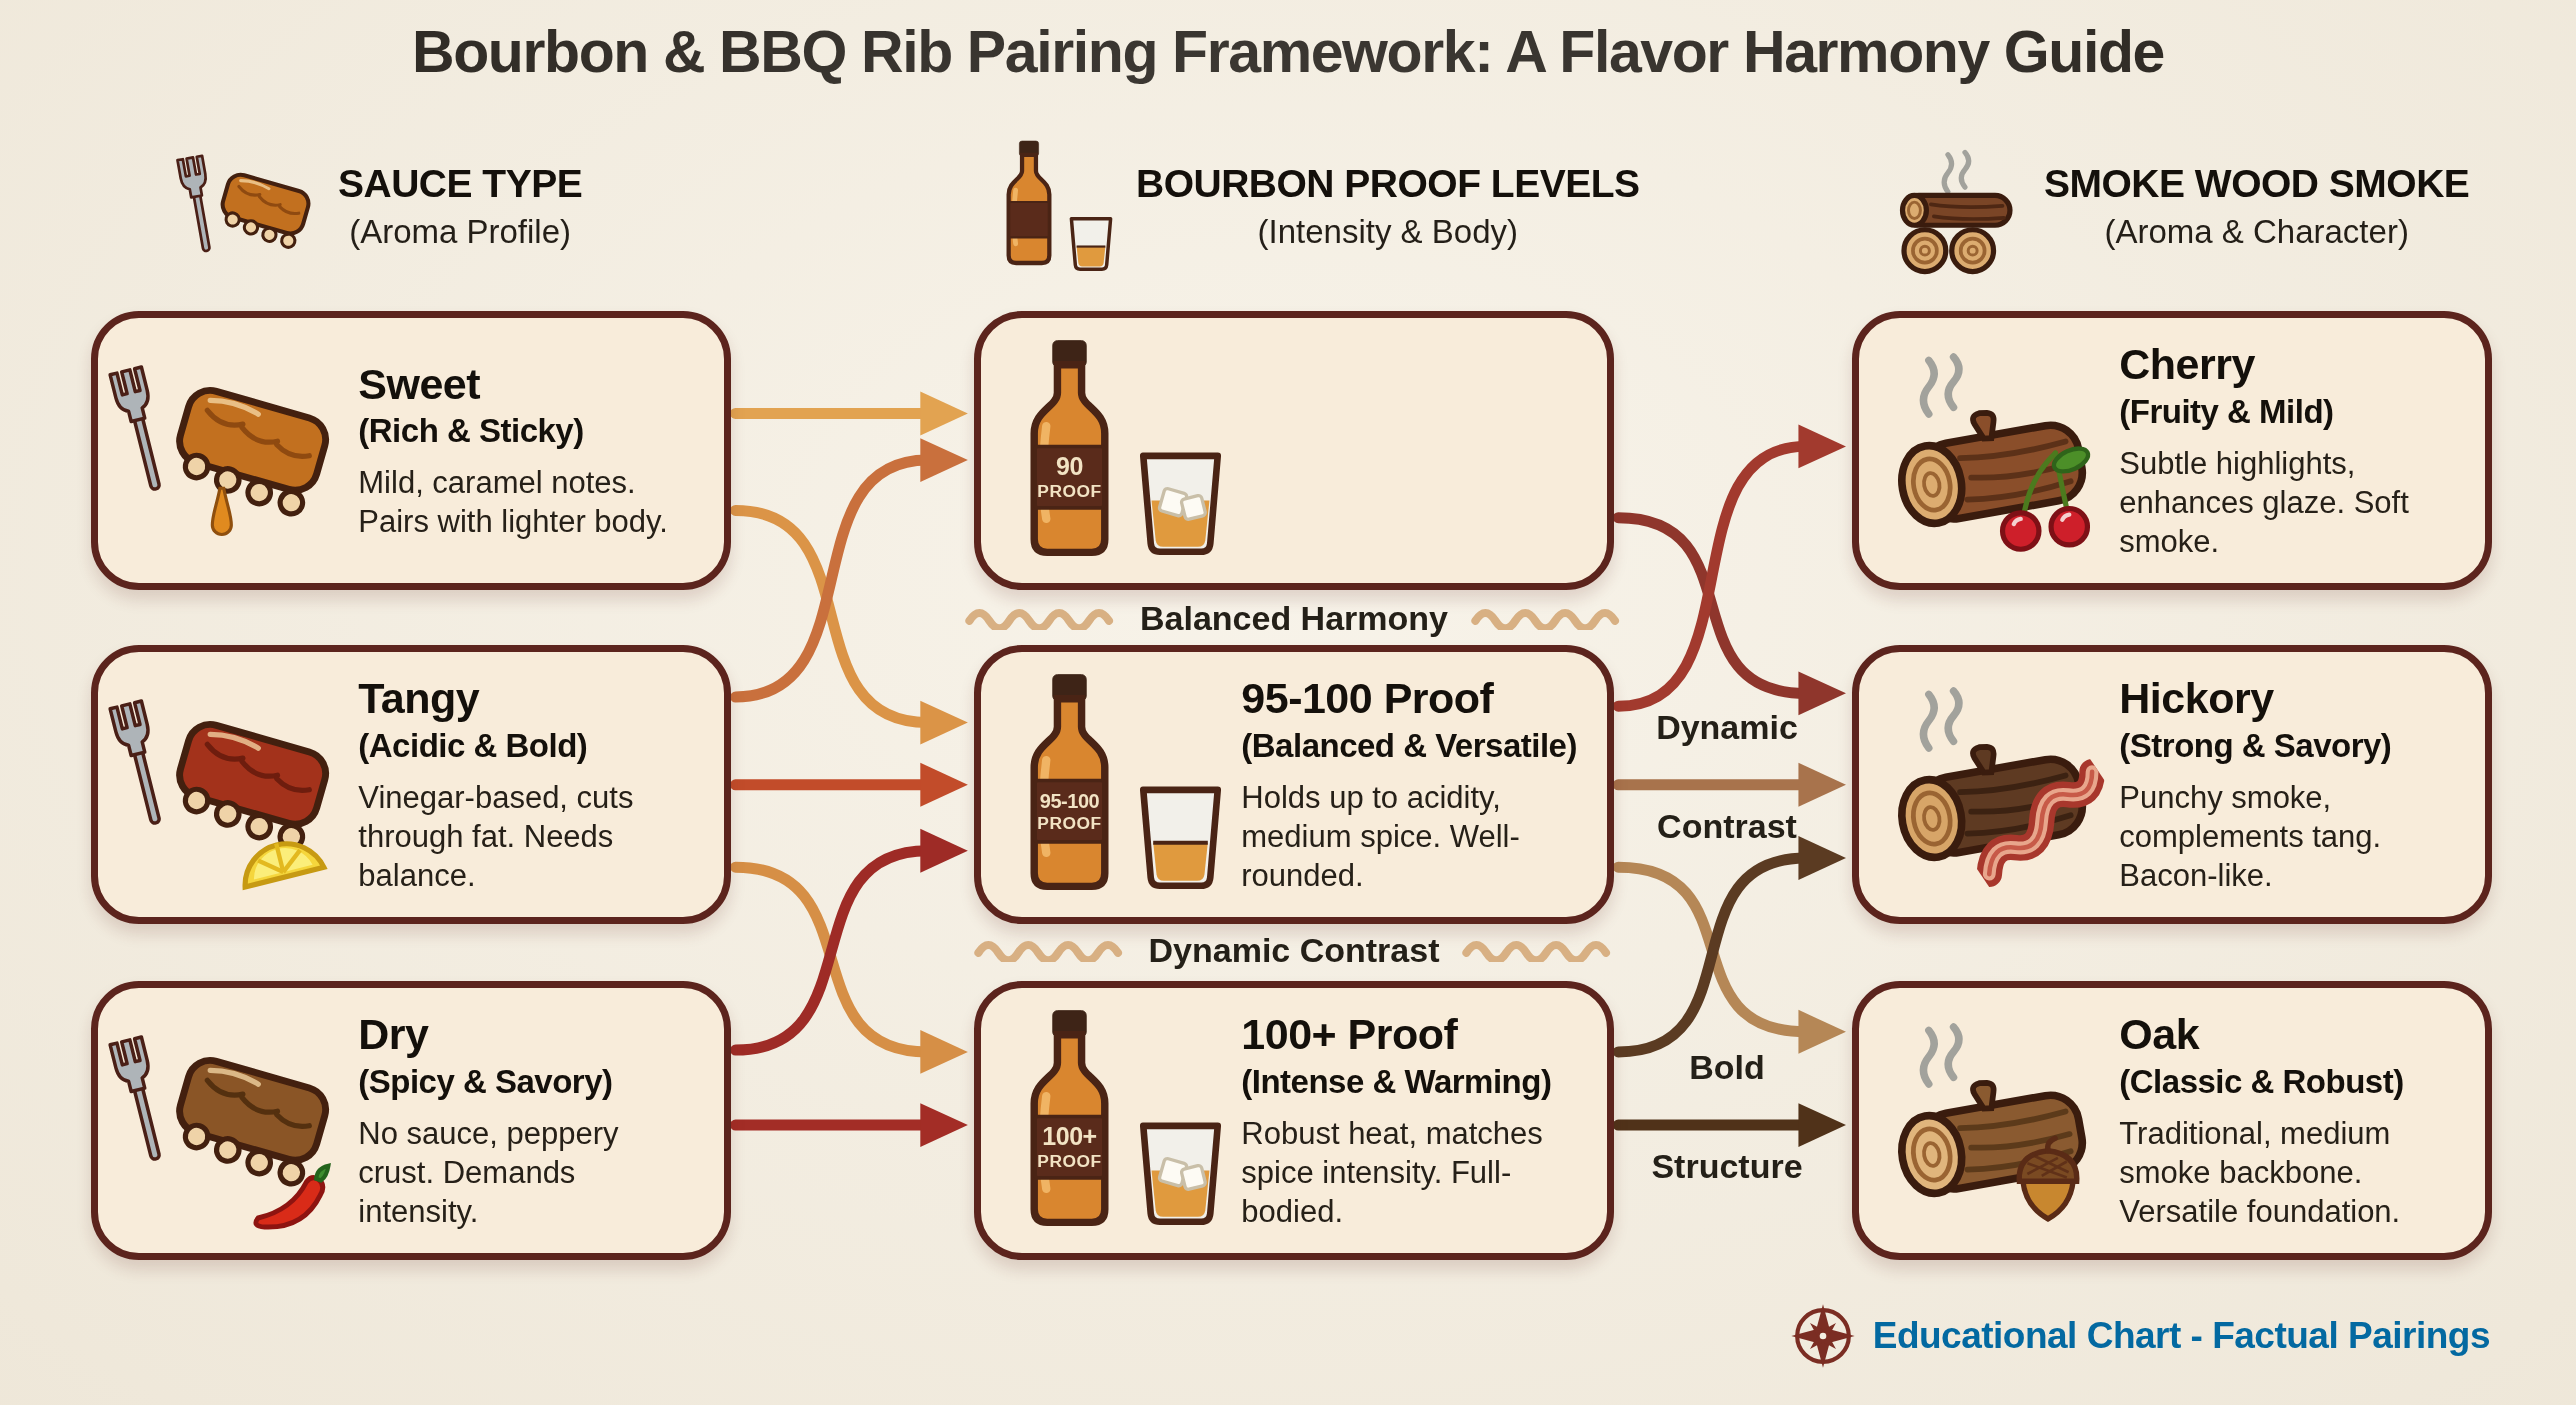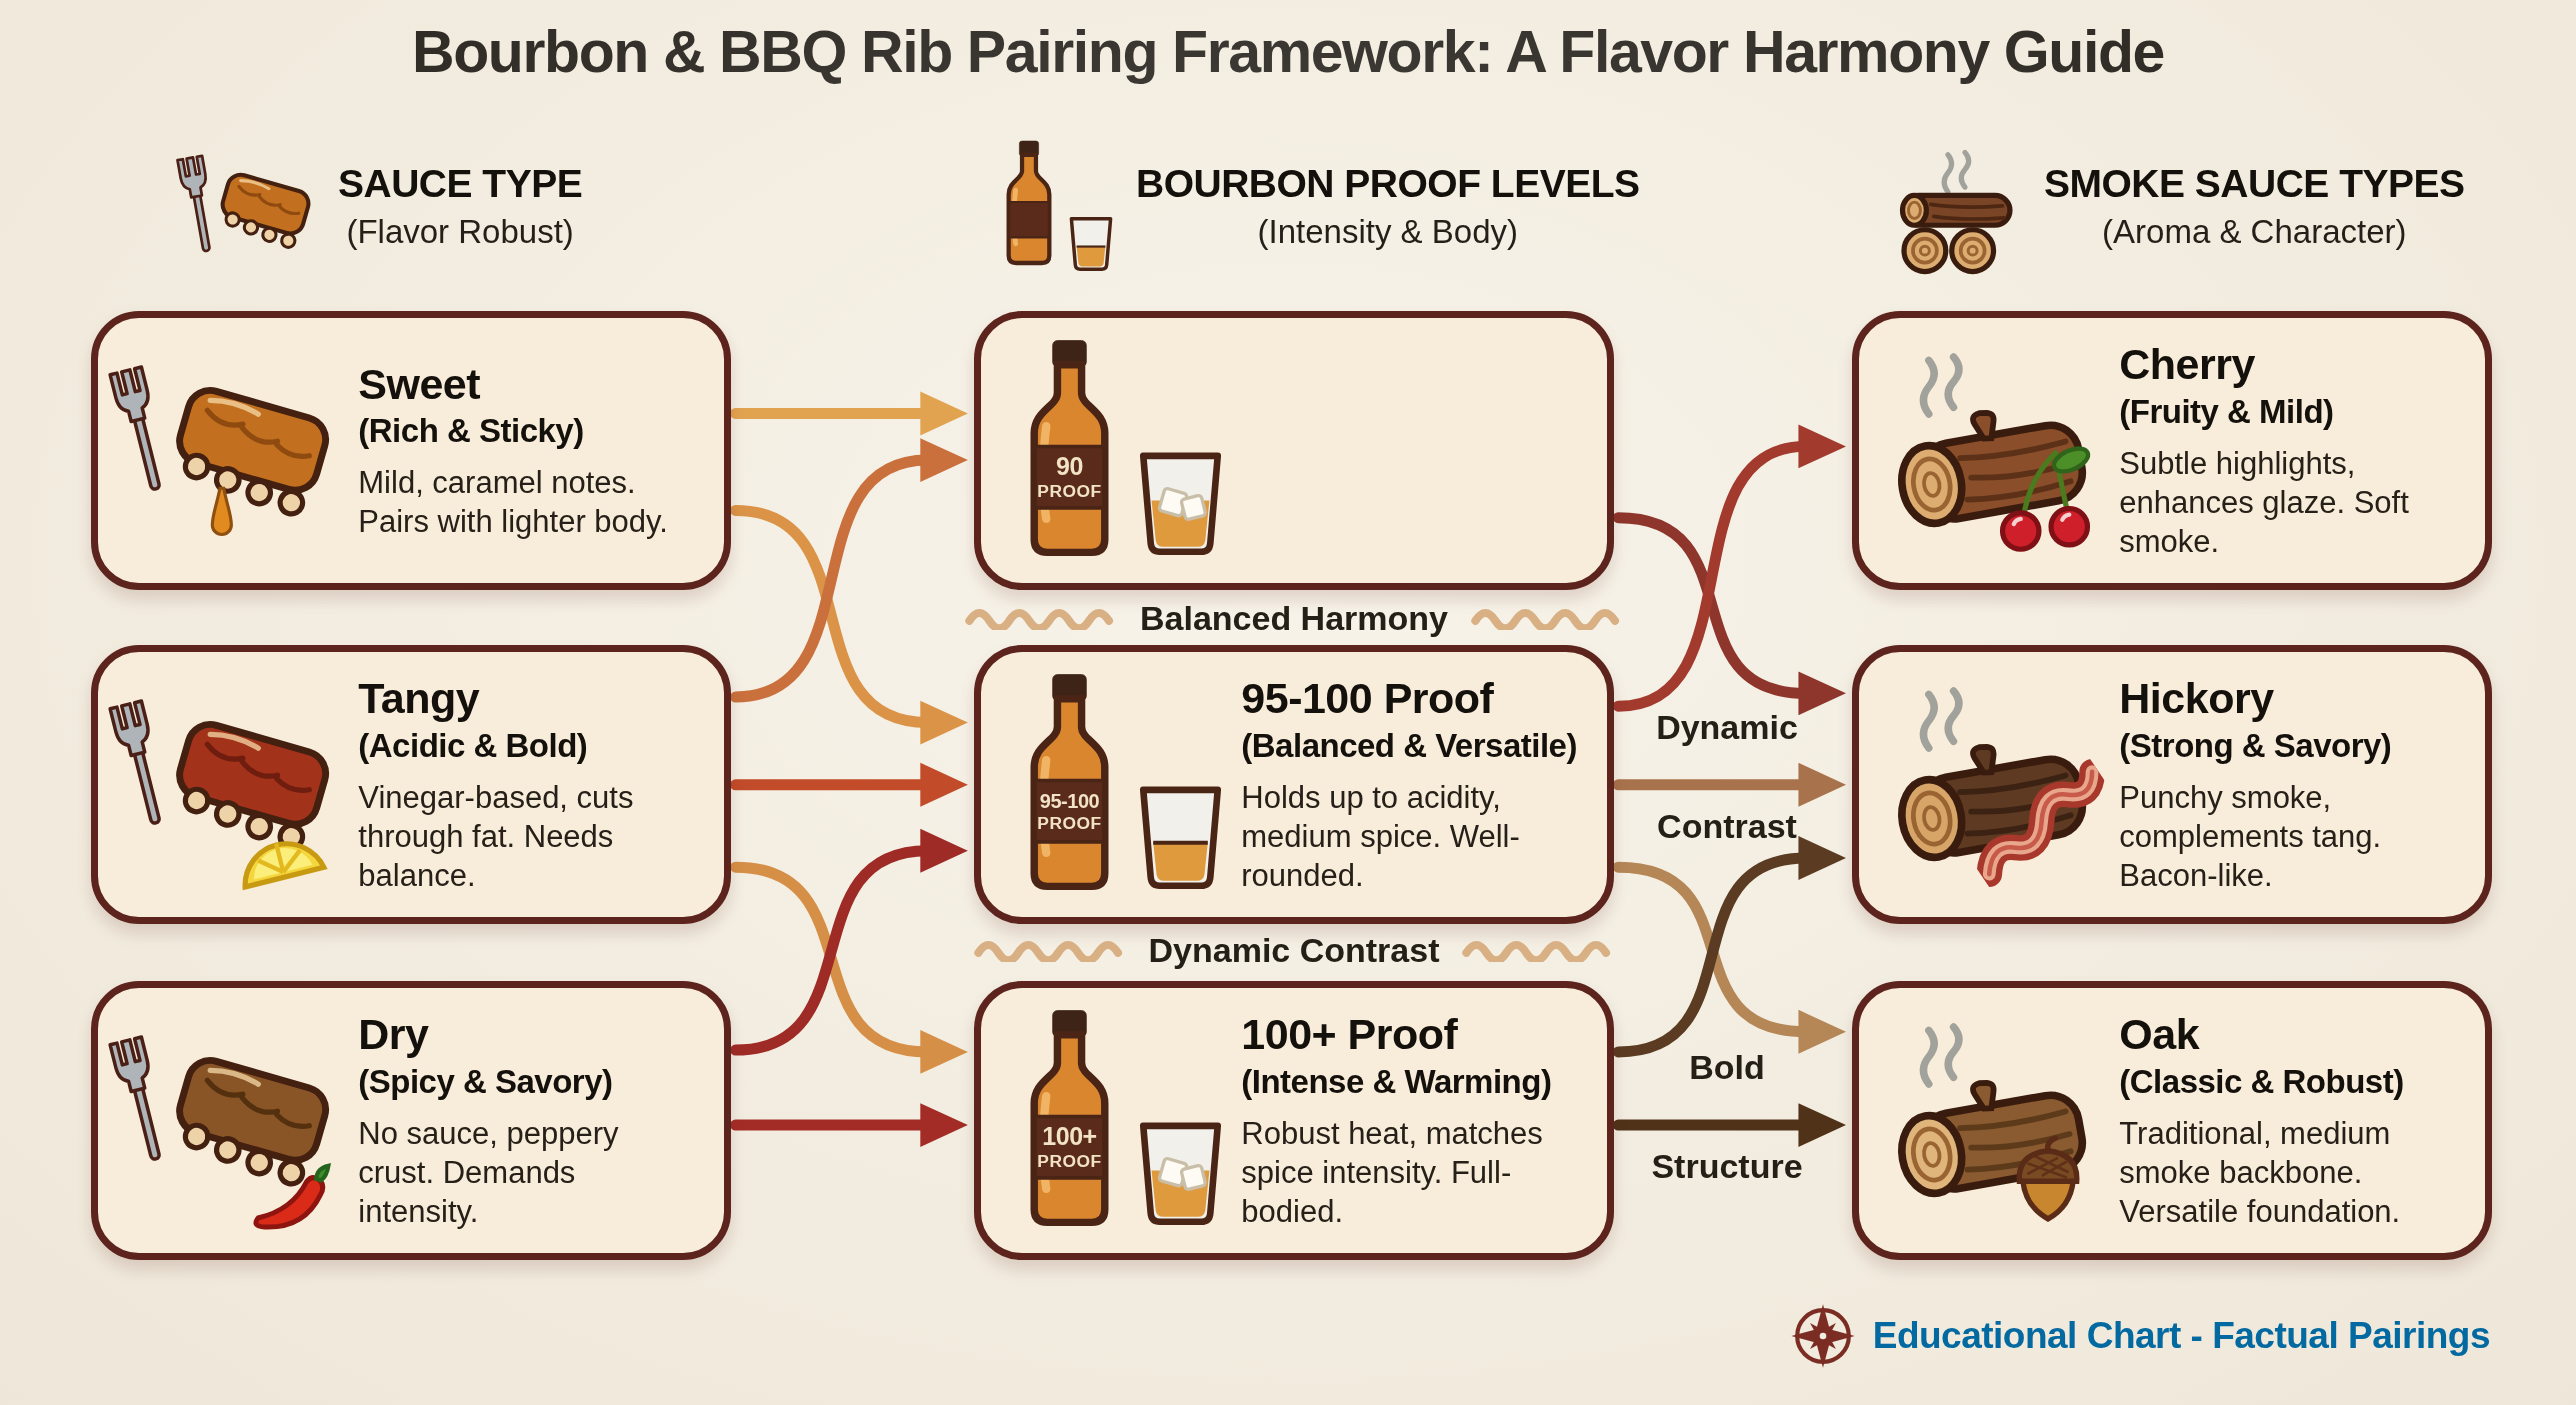--- a/index.html
+++ b/index.html
@@ -225,21 +225,21 @@
     <div class="h-art ha-sauce">
       <svg class="h-fork" viewBox="0 0 42 132" width="38" height="121">
           <use href="#sym-fork"></use>
         </svg>
       <svg class="h-ribs" style="--rack:#C2701F;--rackline:#8F4A10" viewBox="0 0 122 106" width="112" height="97">
           <use href="#sym-ribs"></use>
         </svg>
     </div>
     <div class="h-text">
       <div class="h-title">SAUCE TYPE</div>
-      <div class="h-sub">(Flavor Robust)</div>
+      <div class="h-sub">(Aroma Profile)</div>
     </div>
   </div>
 
   <div class="col-header" id="hdr-proof">
     <div class="h-art ha-proof">
       <svg class="h-bottle" viewBox="0 0 76 142" width="70" height="130">
           <use href="#sym-bottle"></use>
         </svg>
       <svg class="h-glass" viewBox="0 0 52 64" width="48" height="59">
           <use href="#sym-glass-plain"></use>
@@ -254,21 +254,21 @@
   <div class="col-header" id="hdr-wood">
     <div class="h-art ha-wood">
       <svg class="h-smoke" viewBox="0 0 50 62" width="46" height="57">
           <use href="#sym-smoke"></use>
         </svg>
       <svg class="h-stack" viewBox="0 0 156 106" width="143" height="97">
           <use href="#sym-logstack"></use>
         </svg>
     </div>
     <div class="h-text">
-      <div class="h-title">SMOKE SAUCE TYPES</div>
+      <div class="h-title">SMOKE WOOD SMOKE</div>
       <div class="h-sub">(Aroma &amp; Character)</div>
     </div>
   </div>
 
   <svg id="arrows" width="2576" height="1405" viewBox="0 0 2816 1536">
       <path d="M 804 452 L 1014 452" fill="none" stroke="#E2A351" stroke-width="12" stroke-linecap="round"></path>
       <polygon points="1058,452 1006,428 1006,476" fill="#E2A351"></polygon>
       <path d="M 804 558 C 954 558 864 790 1014 790" fill="none" stroke="#DB9447" stroke-width="12" stroke-linecap="round"></path>
       <polygon points="1058,790 1006,766 1006,814" fill="#DB9447"></polygon>
       <path d="M 804 762 C 954 762 864 503 1014 503" fill="none" stroke="#C9703D" stroke-width="12" stroke-linecap="round"></path>

